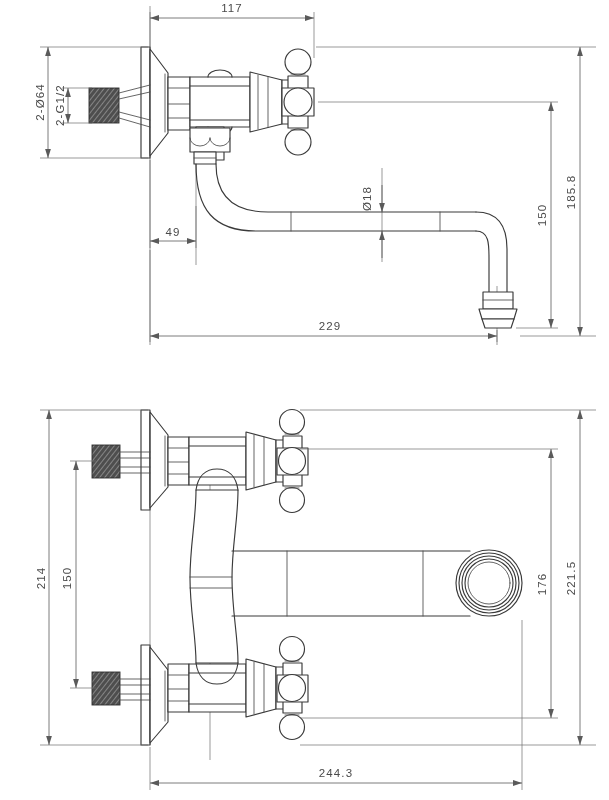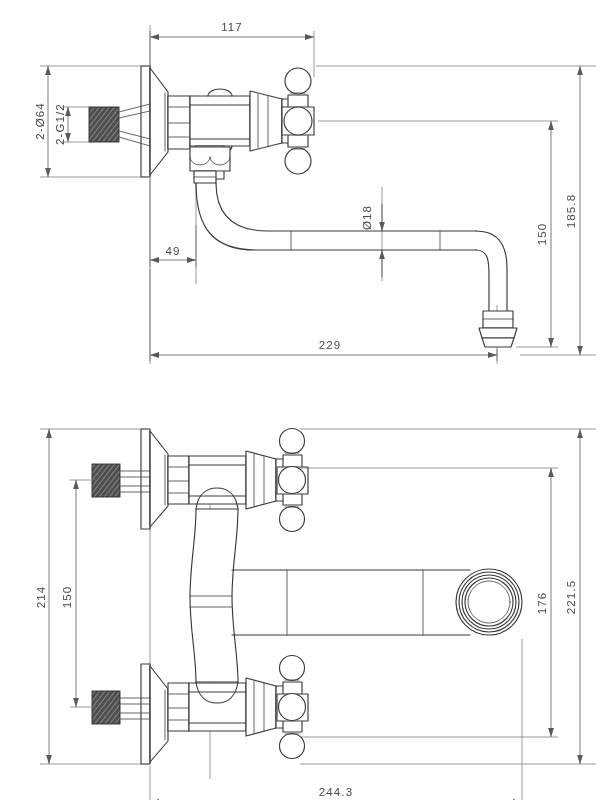--- a/index.html
+++ b/index.html
@@ -12,21 +12,20 @@
     width: 609px;
     height: 800px;
     font-family: "Liberation Sans", sans-serif;
     overflow: hidden;
   }
   #drawing-root {
     position: relative;
     width: 609px;
     height: 571px;
     background: #ffffff;
-    margin-top: 19px;
   }
   svg.sheet {
     display: block;
     width: 609px;
     height: 800px;
   }
   .obj {
     fill: none;
     stroke: #3a3a3a;
     stroke-width: 1.15;

